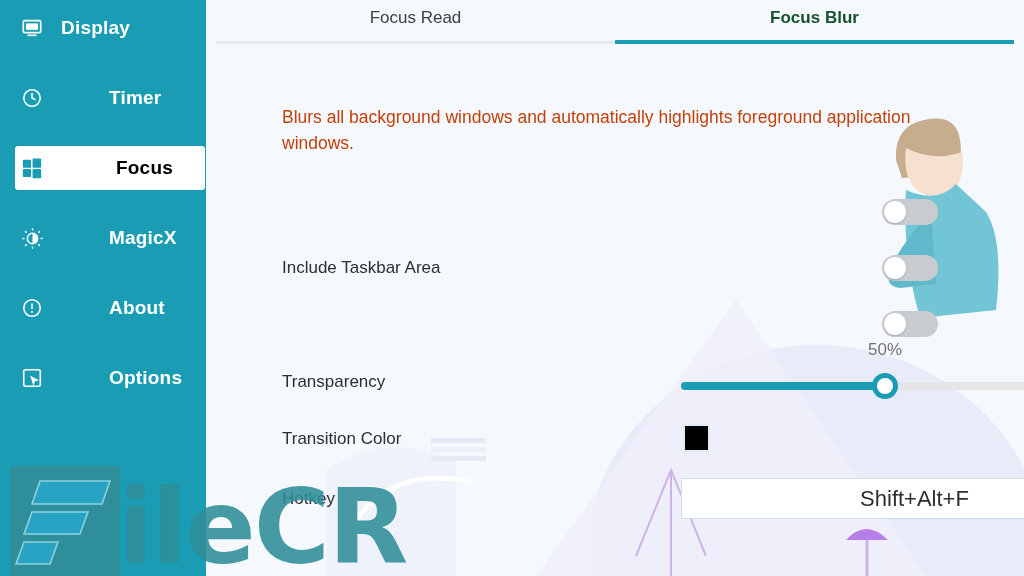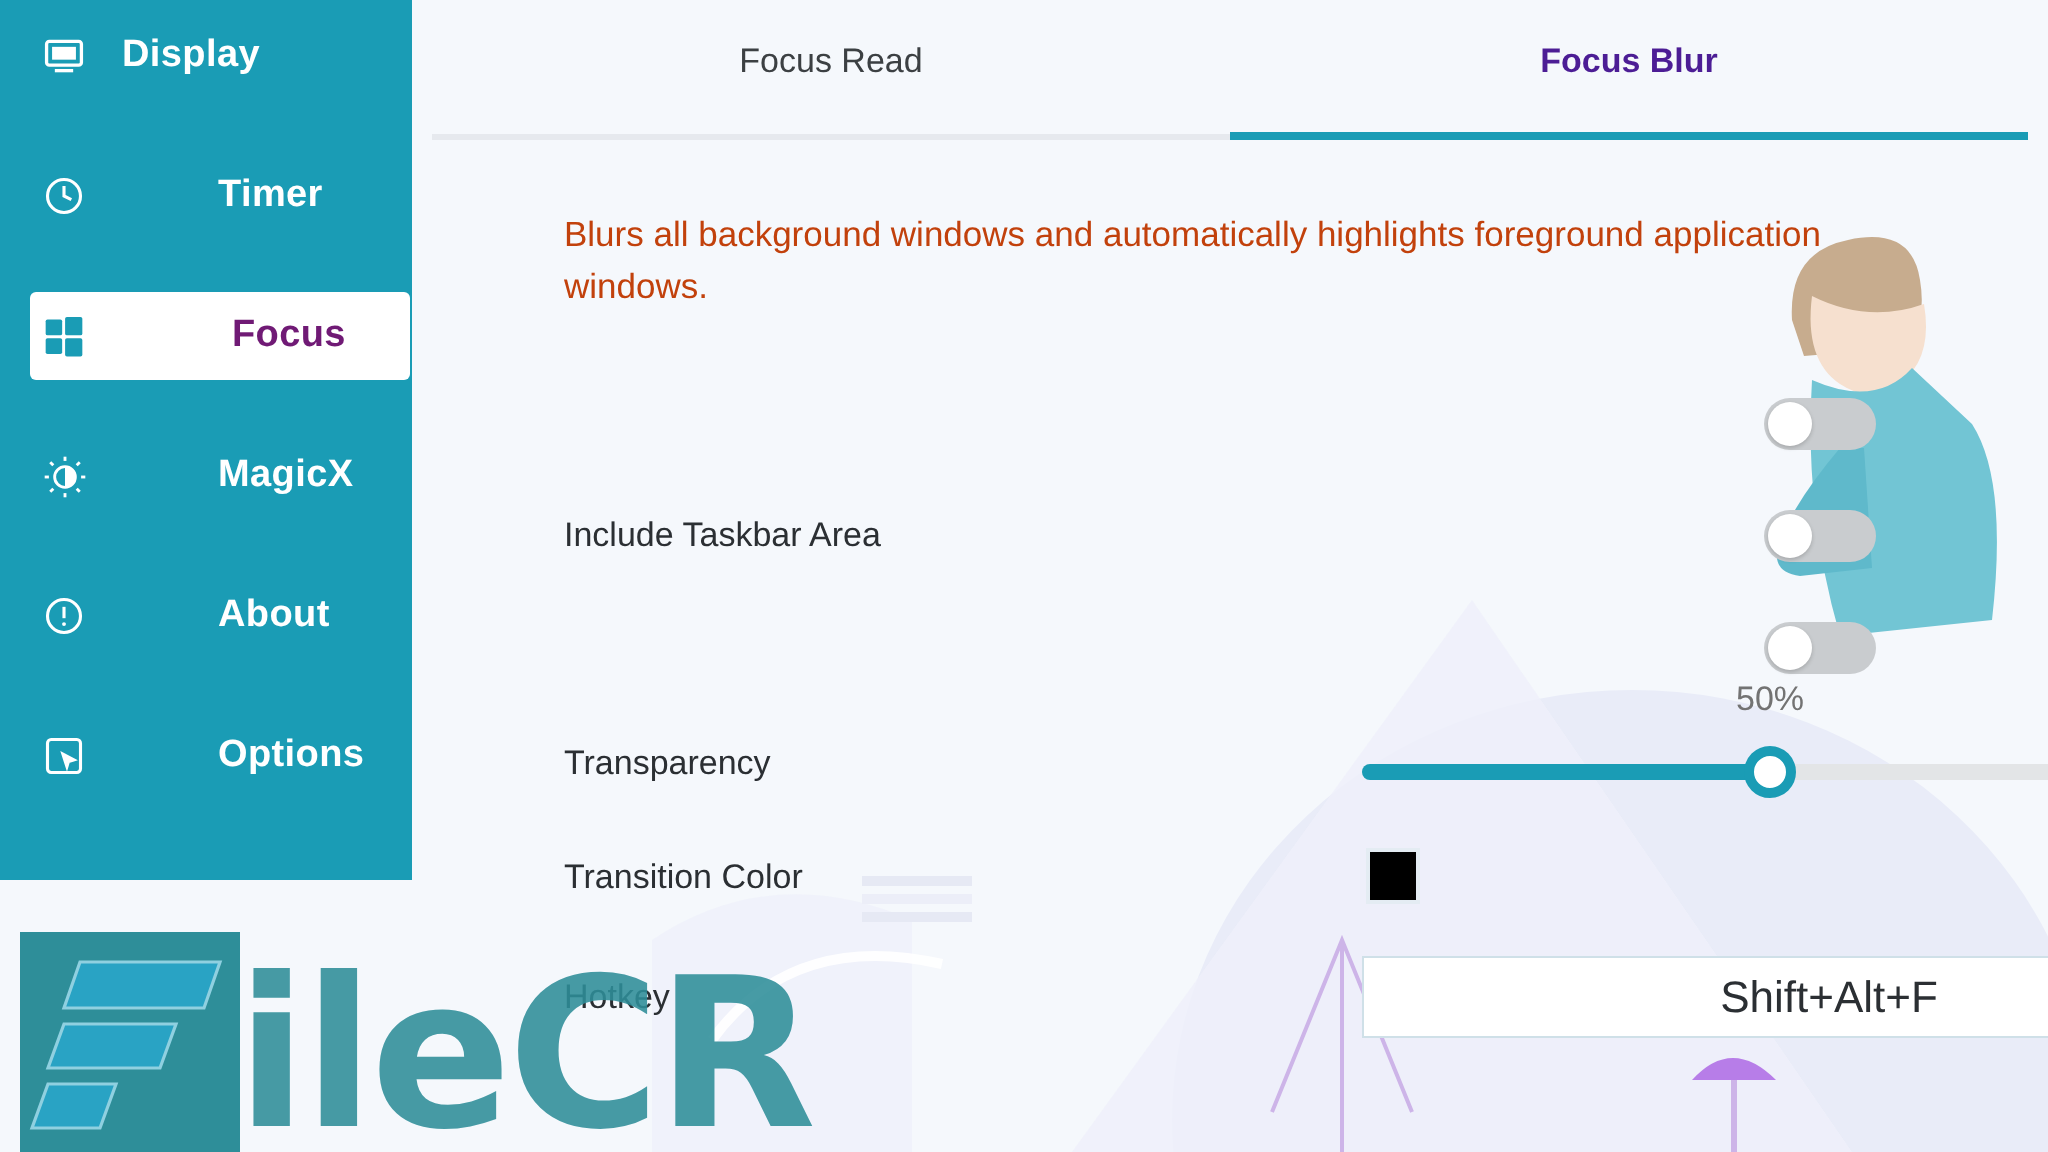--- a/index.html
+++ b/index.html
@@ -12,21 +12,21 @@
   #app {
     position: relative;
     width: 1024px; height: 576px;
     display: flex;
     background: #f5f8fc;
   }
 
   
   #sidebar {
     position: relative;
-    width: 206px; height: 440px;
+    width: 206px; height: 576px;
     background: #1a9cb5;
     flex: 0 0 206px;
     z-index: 3;
     padding-top: 6px;
   }
   .nav-item {
     position: relative;
     height: 44px;
     margin: 0 0 0 15px;
     width: 190px;
@@ -46,54 +46,54 @@
     color: #ffffff;
   }
   .nav-item.active .nav-icon { color: #1a9cb5; }
   .nav-label {
     font-size: 19px;
     font-weight: bold;
     color: #ffffff;
     letter-spacing: 0.2px;
     margin-left: 12px;
   }
-  .nav-item.active .nav-label { color: #701a75; margin-left: 19px; }
+  .nav-item.active .nav-label { color: #000000; margin-left: 19px; }
 
   
   #content {
     position: relative;
     flex: 1 1 auto;
     height: 576px;
     background: #f5f8fc;
     overflow: hidden;
   }
 
   
   #bg-art { position: absolute; inset: 0; pointer-events: none; z-index: 0; }
 
   
   #tabs {
     position: absolute;
     left: 10px; top: 0; right: 10px;
-    height: 70px;
+    height: 44px;
     display: flex;
     z-index: 2;
   }
   .tab {
     flex: 1 1 50%;
     display: flex;
     align-items: center;
     justify-content: center;
     font-size: 17px;
     color: #3c4043;
     position: relative;
     cursor: pointer;
     padding-bottom: 8px;
   }
-  .tab.active { color: #4c1d95; font-weight: bold; }
+  .tab.active { color: #14532d; font-weight: bold; }
   .tab-underline {
     position: absolute;
     left: 0; right: 0; bottom: 0;
     height: 3px;
     background: #e6e9ee;
   }
   .tab.active .tab-underline { background: #1a9cb5; height: 4px; }
 
   
   #description {

